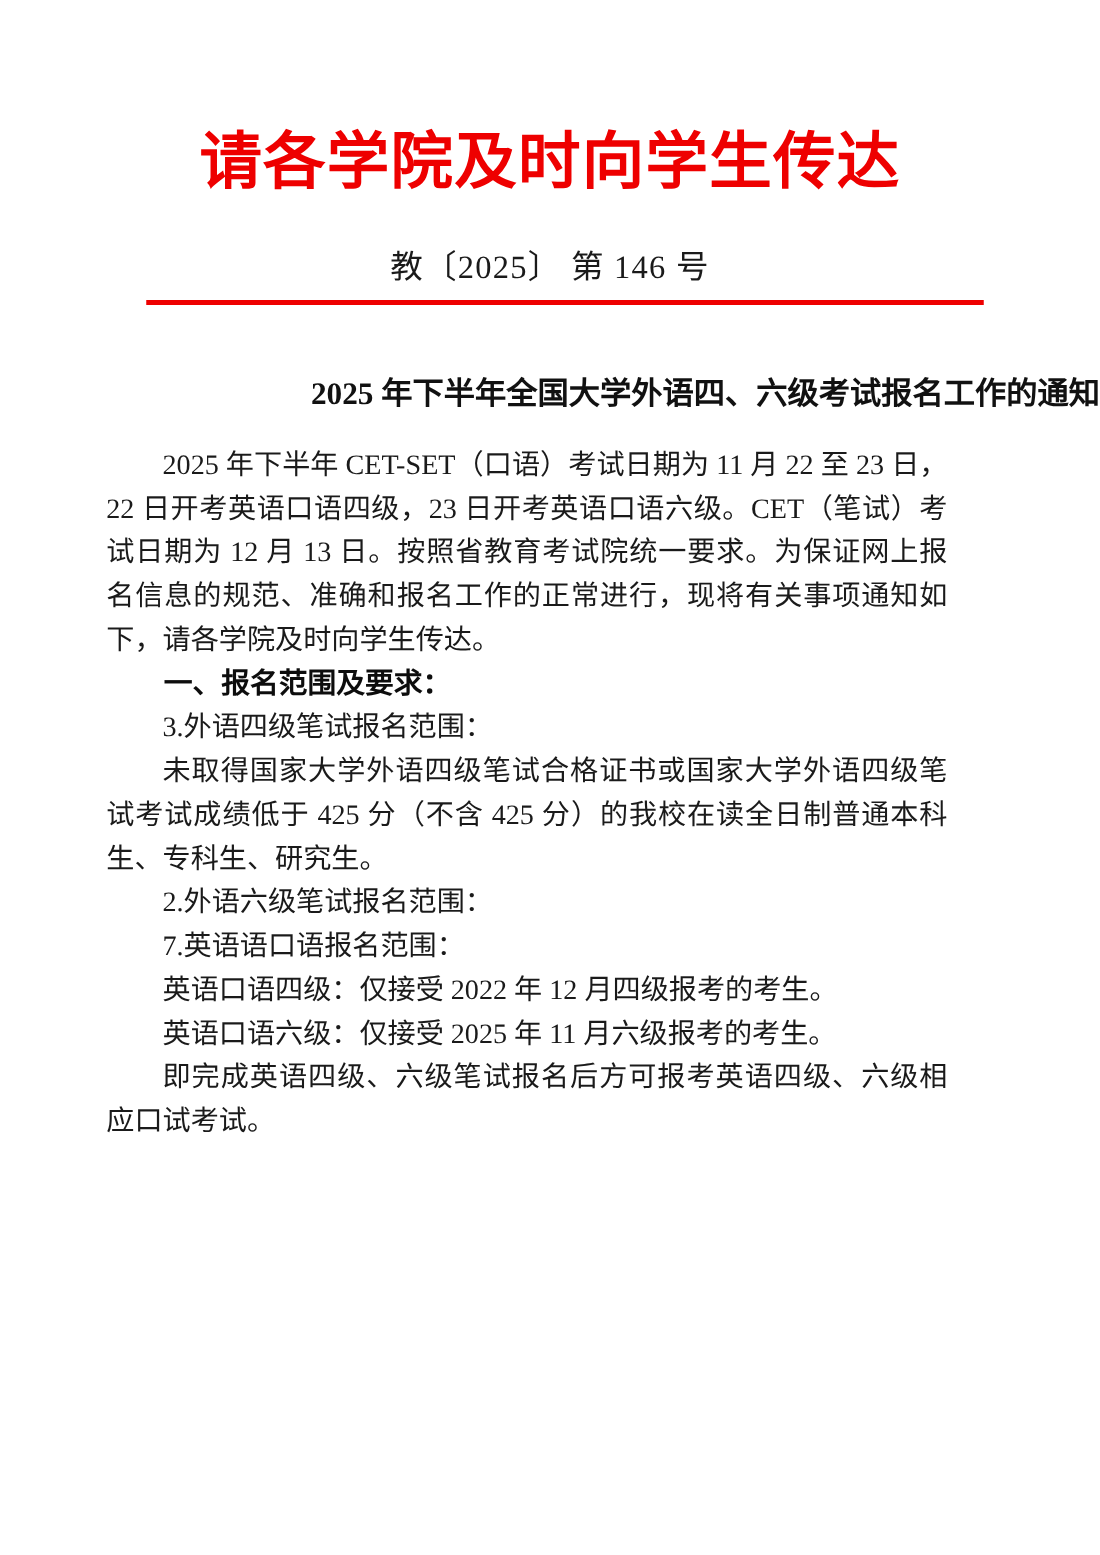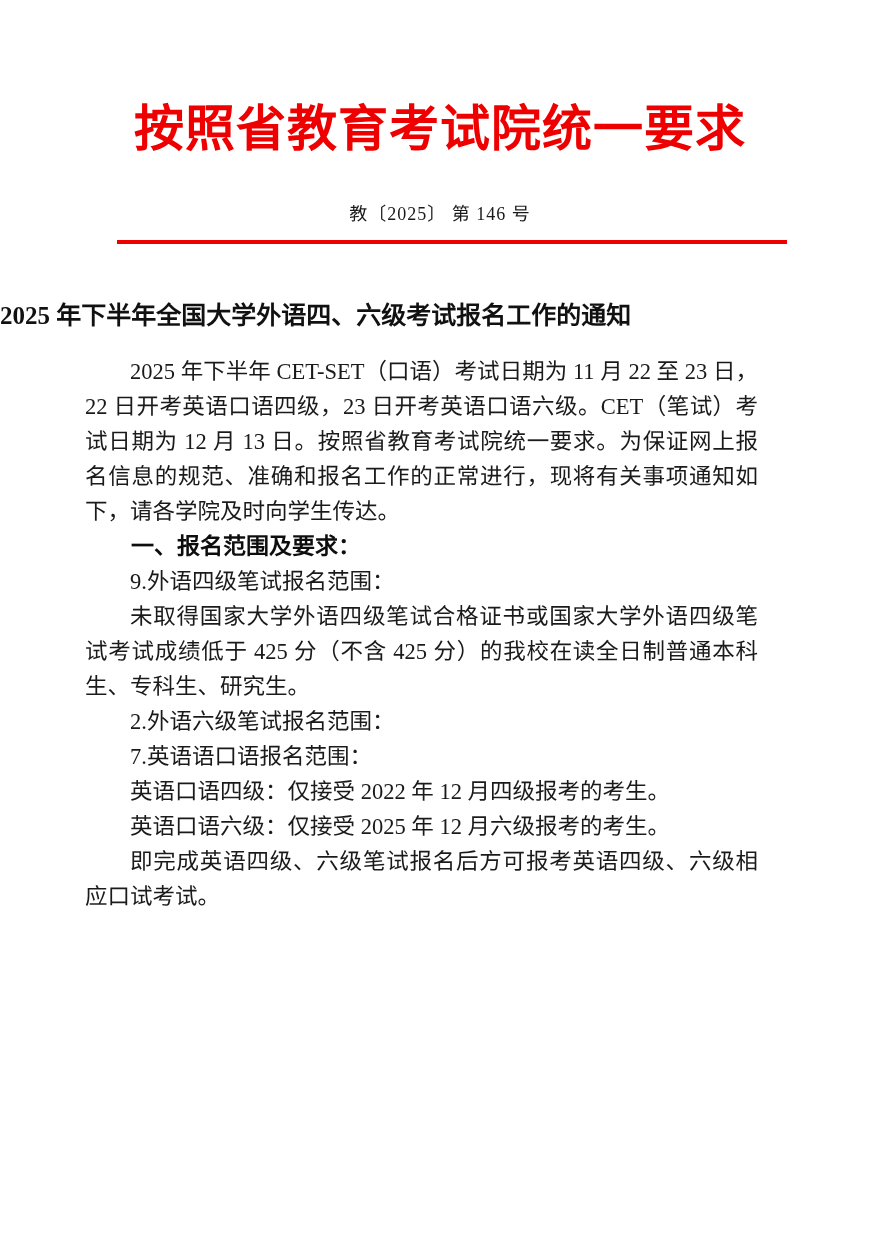--- a/index.html
+++ b/index.html
@@ -18,34 +18,34 @@
     font-size: 50px;
     line-height: 74px;
     font-weight: bold;
     letter-spacing: 1px;
     color: var(--accent, #ee0000);
     font-family: "Liberation Serif", "DejaVu Serif", serif;
   }
   .doc-number {
     margin-top: 32px;
     text-align: center;
-    font-size: 18px;
+    font-size: 26px;
     line-height: 32px;
     letter-spacing: 1px;
     color: #1a1a1a;
   }
   .red-rule {
     margin: 10px 0 0 117px;
     width: 670px;
     height: 4px;
     background: var(--accent, #ee0000);
   }
   .doc-title {
     margin-top: 52px;
-    text-align: left;
+    text-align: right;
     font-size: 25px;
     line-height: 40px;
     font-weight: bold;
     color: #111111;
   }
   .body-col {
     margin: 18px 122px 0 85px;
     font-size: 22.5px;
     line-height: 35px;
     text-align: justify;
@@ -62,33 +62,33 @@
     font-weight: bold;
     font-size: 23px;
     color: #0d0d0d;
   }
 </style>
 </head>
 <body>
 
 <div class="page">
 
-  <div class="letterhead">按照省教育考试院统一要求</div>
+  <div class="letterhead">请各学院及时向学生传达</div>
 
   <div class="doc-number">教〔2025〕 第 146 号</div>
 
   <div class="red-rule"></div>
 
   <div class="doc-title">2025 年下半年全国大学外语四、六级考试报名工作的通知</div>
 
   <div class="body-col">
     <p>2025 年下半年 CET-SET（口语）考试日期为 11 月 22 至 23 日，22 日开考英语口语四级，23 日开考英语口语六级。CET（笔试）考试日期为 12 月 13 日。按照省教育考试院统一要求。为保证网上报名信息的规范、准确和报名工作的正常进行，现将有关事项通知如下，请各学院及时向学生传达。</p>
     <p class="sec-heading">一、报名范围及要求：</p>
-    <p>9.外语四级笔试报名范围：</p>
+    <p>3.外语四级笔试报名范围：</p>
     <p>未取得国家大学外语四级笔试合格证书或国家大学外语四级笔试考试成绩低于 425 分（不含 425 分）的我校在读全日制普通本科生、专科生、研究生。</p>
     <p>2.外语六级笔试报名范围：</p>
     <p>7.英语语口语报名范围：</p>
     <p>英语口语四级：仅接受 2022 年 12 月四级报考的考生。</p>
-    <p>英语口语六级：仅接受 2025 年 12 月六级报考的考生。</p>
+    <p>英语口语六级：仅接受 2025 年 11 月六级报考的考生。</p>
     <p>即完成英语四级、六级笔试报名后方可报考英语四级、六级相应口试考试。</p>
   </div>
 
 </div>
 
 </body></html>

